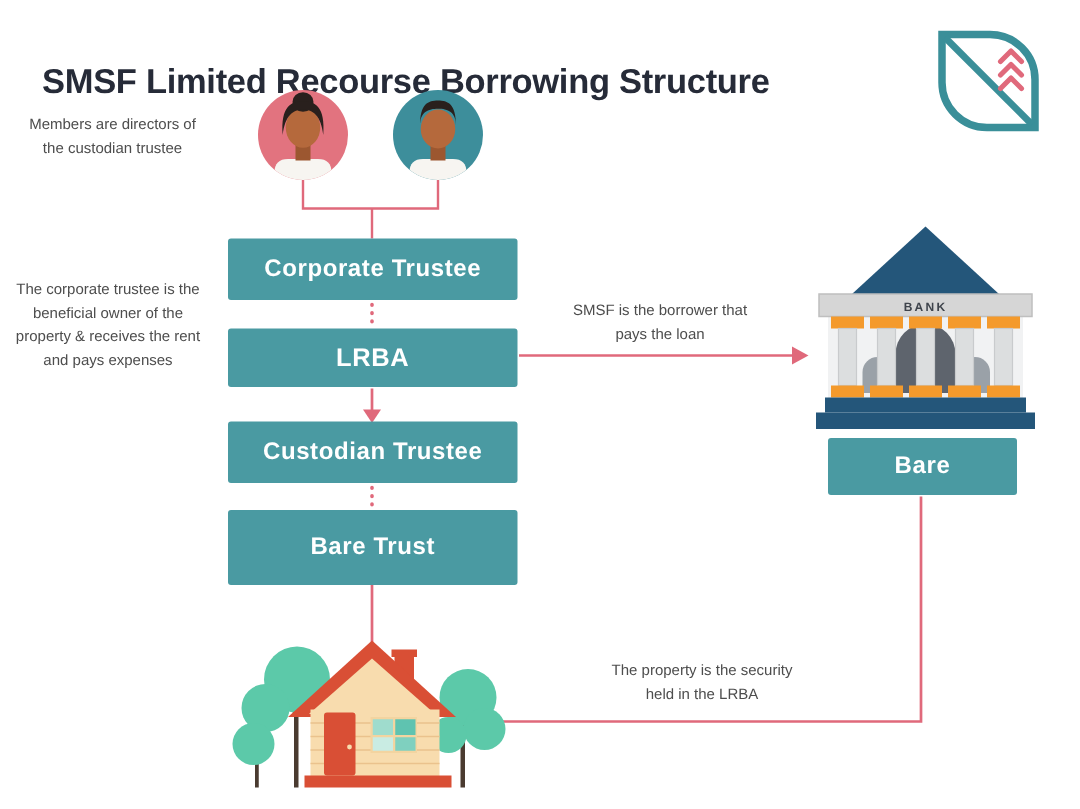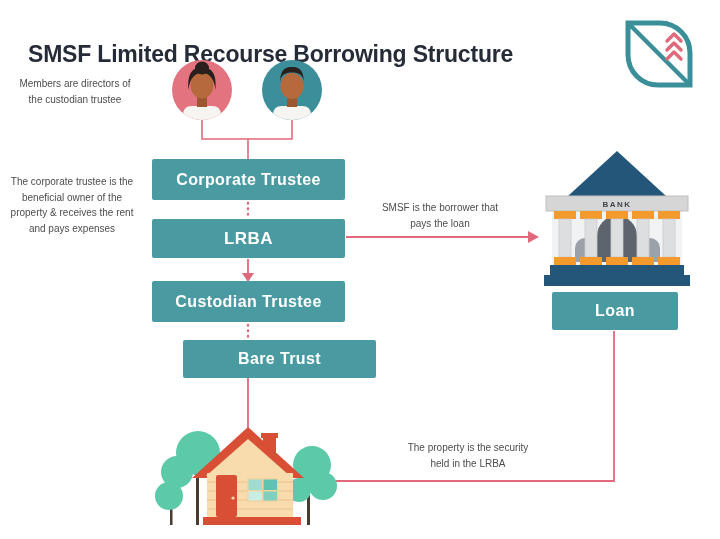--- a/index.html
+++ b/index.html
@@ -11,33 +11,33 @@
   }
   .page-title {
     position:absolute; left:28px; top:14px; width:560px;
     font-size:23px; font-weight:800; color:#262b38; letter-spacing:-0.2px;margin-top:27px;
   }
   .annotation {
     position:absolute; font-size:10px; line-height:1.55; color:#4d4d4d;
     text-align:center; font-weight:500;
   }
   .ann-members   { left:12px;  top:76px;  width:126px; }
-  .ann-corporate { left:8px;   top:174px; width:128px; }
+  .ann-corporate { left:8px;   top:186px; width:128px; }
   .ann-custodian { left:10px;  top:303px; width:128px; }
   .ann-borrower  { left:374px; top:200px; width:132px; }
   .ann-property  { left:403px; top:440px; width:130px; }
   .flow-box {
     position:absolute; left:152px; width:193px; background:#4a9aa2;
     color:#ffffff; display:flex; align-items:center; justify-content:center;
     border-radius:2px; font-weight:600; letter-spacing:0.4px; font-size:16px;
   }
   .box-corporate { top:159px; height:41px; }
   .box-smsf      { top:219px; height:39px; font-size:17px; }
   .box-custodian { top:281px; height:41px; }
-  .box-bare      { top:340px; height:38px;margin-left:31px; }
+  .box-bare      { top:340px; height:50px; }
   .box-loan {
     position:absolute; left:552px; top:292px; width:126px; height:38px;
     background:#4a9aa2; color:#fff; display:flex; align-items:center;
     justify-content:center; border-radius:2px; font-weight:600;
     letter-spacing:0.4px; font-size:16px;
   }
   .abs { position:absolute; }
   svg { display:block; }
 </style>
 </head>
@@ -162,21 +162,21 @@
           <rect x="-6" y="71" width="12" height="38" fill="#dcdedf" stroke="#c9cbcd" stroke-width="0.8"></rect>
           <rect x="-11" y="109" width="22" height="8" fill="#f49a2c"></rect>
         </g>
     </g>
 
     <rect x="10" y="117" width="134" height="10" fill="#24567a"></rect>
     <rect x="4" y="127" width="146" height="11" fill="#24567a"></rect>
   </svg>
 
   <div class="box-loan">
-    <span>Loan</span>
+    <span>Bare</span>
   </div>
 
   <svg class="abs" style="left:150px;top:420px;" width="200" height="115" viewBox="0 0 200 115">
 
     <g>
       <rect x="46" y="40" width="3" height="65" fill="#4a3b30"></rect>
       <line x1="47.5" y1="56" x2="38" y2="46" stroke="#4a3b30" stroke-width="2"></line>
       <rect x="20" y="70" width="2.5" height="35" fill="#4a3b30"></rect>
       <circle cx="48" cy="33" r="22" fill="#5cc9a9"></circle>
       <circle cx="27" cy="52" r="16" fill="#5cc9a9"></circle>

